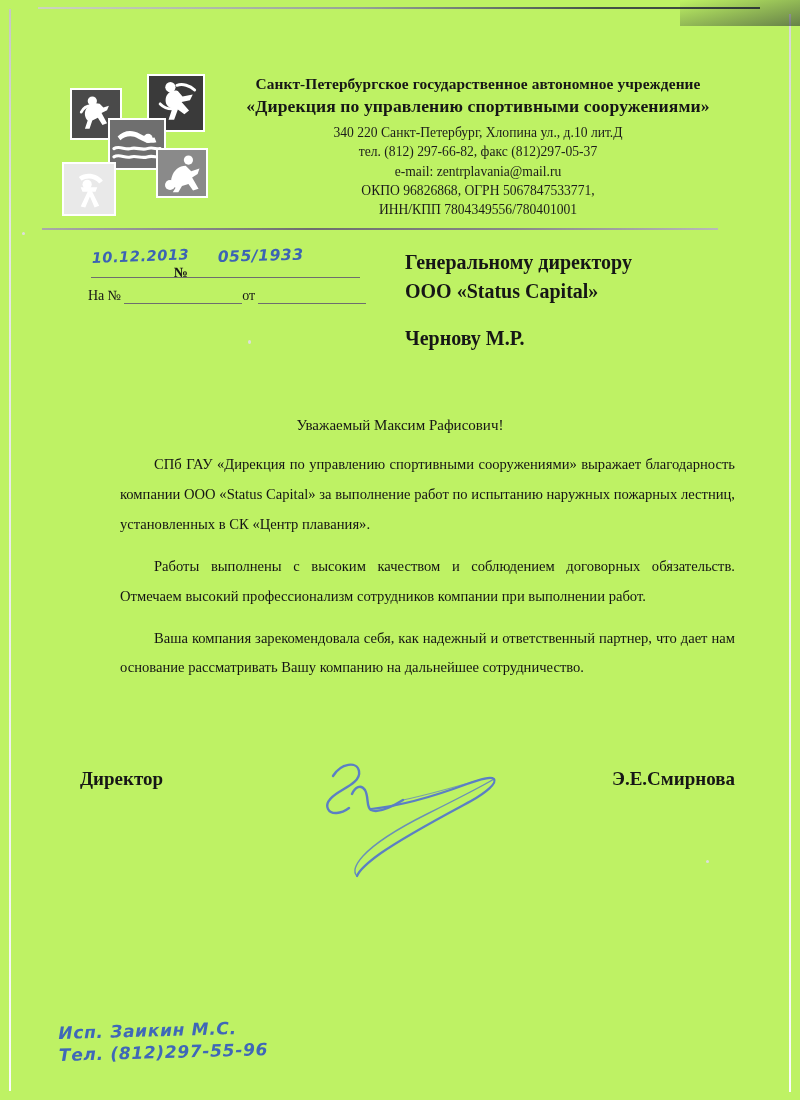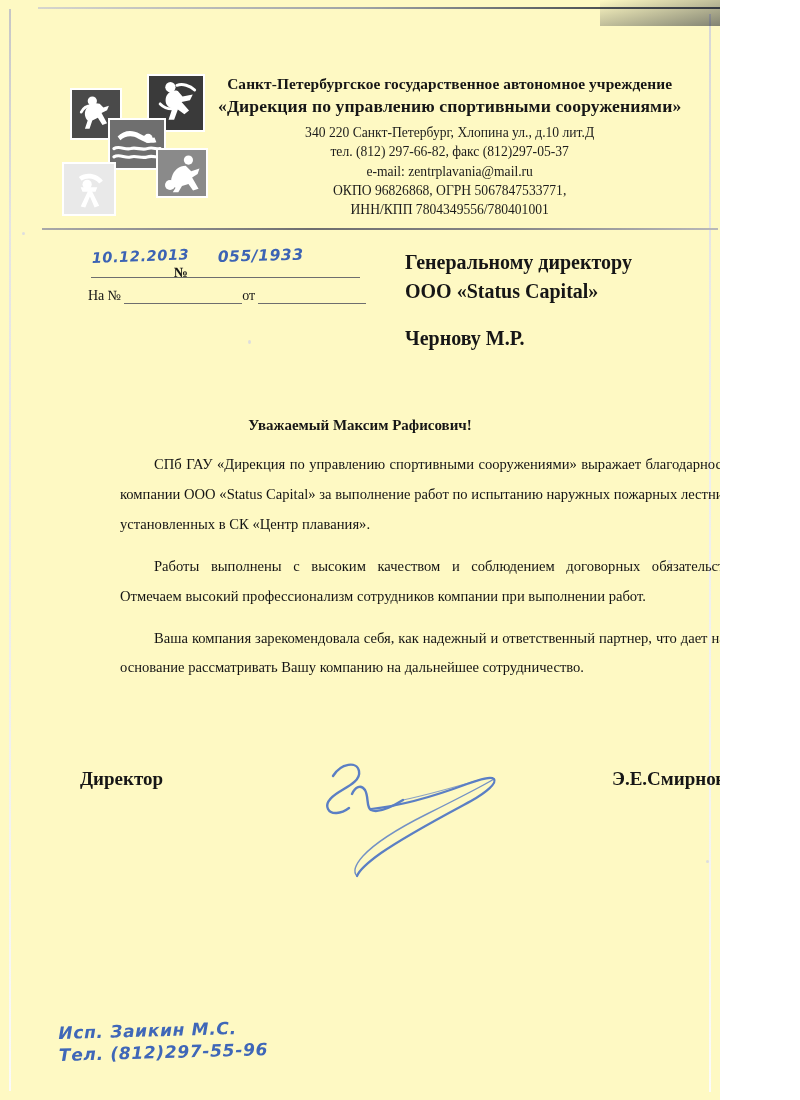--- a/index.html
+++ b/index.html
@@ -8,24 +8,24 @@
     padding: 0;
     background: #ffffff;
   }
   body {
     font-family: "Liberation Serif", "DejaVu Serif", serif;
     color: #161616;
   }
 
   #page {
     position: relative;
-    width: 720px;
+    width: 800px;
     height: 1100px;
     overflow: hidden;
-    background: #fef9c3;
+    background: #bef264;
   }
 
   
   .scan-edge-top {
     position: absolute;
     left: 38px; top: 7px; width: 722px; height: 2px;
     background: linear-gradient(to right, #cfcfcf 0%, #8d93a0 45%, #2f3542 78%, #1d2330 100%);
     opacity: .85;
   }
   .scan-edge-left {
@@ -167,21 +167,21 @@
     line-height: 1.45;
   }
   .addressee .gap { height: 18px; }
 
   
   .salutation {
     position: absolute;
     left: 0; right: 0; top: 417px;
     text-align: center;
     font-size: 15px;
-    font-weight: bold;
+    font-weight: normal;
     padding-right: 60px;
     padding-left: 60px;
   }
   .body-text {
     position: absolute;
     left: 120px; top: 450px;
     width: 615px;
     font-size: 14.6px;
     line-height: 2.05;
     text-align: justify;

